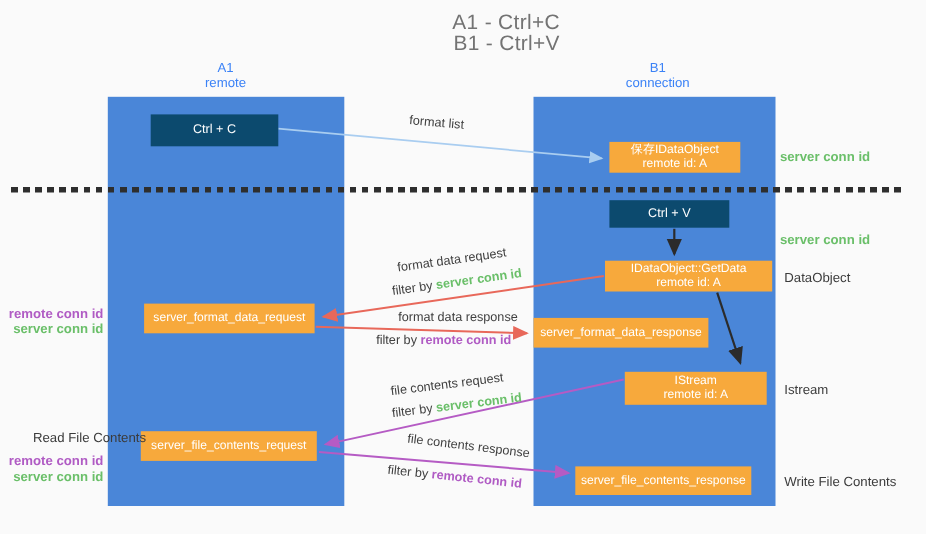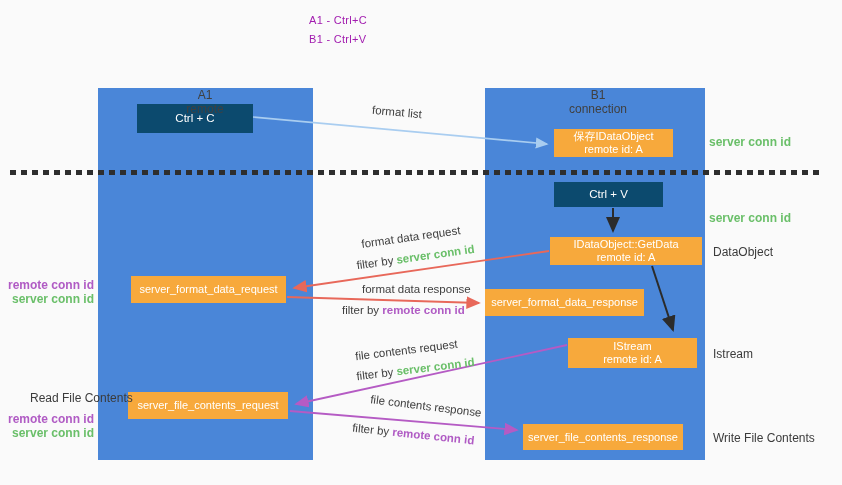--- a/index.html
+++ b/index.html
@@ -11,35 +11,34 @@
     position:relative;
     width:842px;height:485px;
     background:#fafafa;
     overflow:hidden;
   }
   .abs{position:absolute;}
 
   
   .title{
     left:309px;top:11px;width:200px;
-    text-align:left;
-    font-size:11px;line-height:19px;
-    color:#a21caf;
+    text-align:right;
+    font-size:19px;line-height:19px;
+    color:#737373;
     letter-spacing:.3px;
     z-index:5;
   }
 
   
   .lane-header{
     width:120px;top:55px;
     text-align:center;
     font-size:12px;line-height:13.5px;
-    color:#404040;
-    z-index:5;
-    margin-top:34px;
+    color:#3b82f6;
+    z-index:5;
   }
   .lane-header-a{left:145px;}
   .lane-header-b{left:538px;}
 
   
   .lane{
     top:88px;height:372px;
     background:#4a86d8;
     z-index:1;
   }

